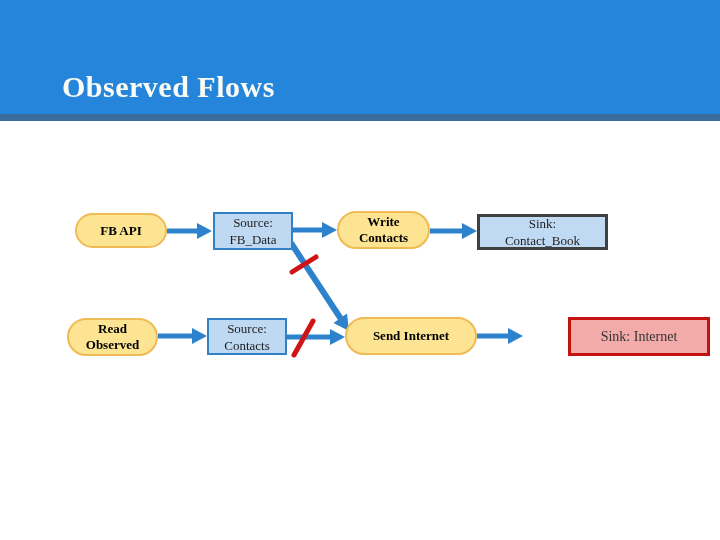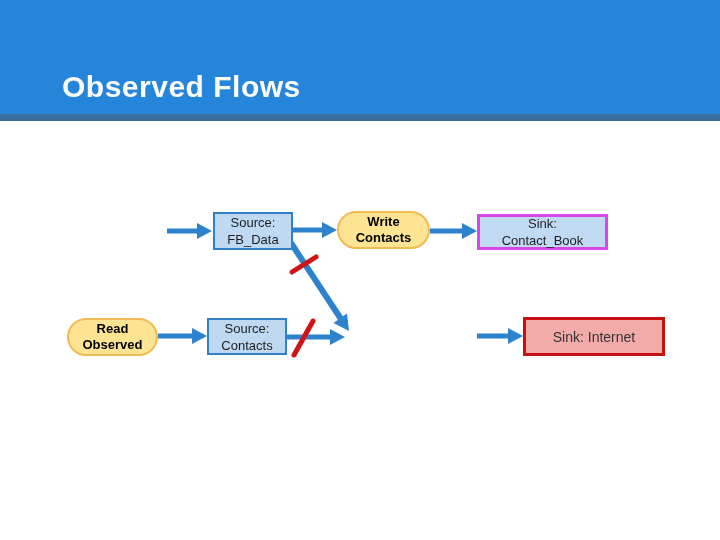--- a/index.html
+++ b/index.html
@@ -2,21 +2,21 @@
 <html><head>
 <meta charset="utf-8">
 <style>
   html,body { margin:0; padding:0; background:#ffffff; }
   .slide {
     position: relative;
     width: 720px;
     height: 532px;
     background: #ffffff;
     overflow: hidden;
-    font-family: Liberation Sans, sans-serif;
+    font-family: Liberation Serif, serif;
   }
   .header {
     position: absolute;
     left: 0; top: 0;
     width: 720px; height: 114px;
     background: #2585DB;
   }
   .header-title {
     position: absolute;
     left: 62px; top: 70px;
@@ -59,30 +59,31 @@
   }
   .src-box {
     background: #BFD9F3;
     border: 2.5px solid #3181C6;
     color: #1d1d1d;
     font-size: 13px;
     line-height: 17px;
   }
   .sink-ok-box {
     background: #C1DAF4;
-    border: 3px solid #d946ef;
+    border: 3px solid #404040;
     color: #1d1d1d;
     font-size: 13px;
     line-height: 17px;
   }
   .sink-bad-box {
     background: #F2ABA9;
     border: 3px solid #C3120F;
     color: #333333;
     font-size: 14px;
+    margin-left: 45px;
   }
 </style>
 </head>
 <body>
 
 <div class="slide">
 
   <div class="header">
     <h1 class="header-title">Observed Flows</h1>
   </div>
@@ -122,20 +123,23 @@
 
     <g>
       <line x1="291" y1="243" x2="341" y2="319" stroke-width="6" stroke="#2C82CC"></line>
       <polygon points="349,331 333.5,323 347,313.5" fill="#2C82CC"></polygon>
     </g>
 
     <line x1="292" y1="272" x2="316" y2="257" stroke-width="5" stroke-linecap="round" stroke="#D01415"></line>
     <line x1="294" y1="355" x2="313" y2="321" stroke-width="5" stroke-linecap="round" stroke="#D01415"></line>
   </svg>
 
+  <div class="node pill" style="left:75px; top:213px; width:92px; height:35px;">
+    <span class="node-label">FB API</span>
+  </div>
 
   <div class="node src-box" style="left:213px; top:212px; width:80px; height:38px;">
     <span class="node-label">Source:
 FB_Data</span>
   </div>
 
   <div class="node pill" style="left:337px; top:211px; width:93px; height:38px;text-align:center;">
     <span class="node-label">Write
 Contacts</span>
   </div>
@@ -148,18 +152,21 @@
   <div class="node pill" style="left:67px; top:318px; width:91px; height:38px;">
     <span class="node-label">Read
 Observed</span>
   </div>
 
   <div class="node src-box" style="left:207px; top:318px; width:80px; height:37px;">
     <span class="node-label">Source:
 Contacts</span>
   </div>
 
+  <div class="node pill" style="left:345px; top:317px; width:132px; height:38px;">
+    <span class="node-label">Send Internet</span>
+  </div>
 
   <div class="node sink-bad-box" style="left:523px; top:317px; width:142px; height:39px;">
     <span class="node-label">Sink: Internet</span>
   </div>
 
 </div>
 
 </body></html>

